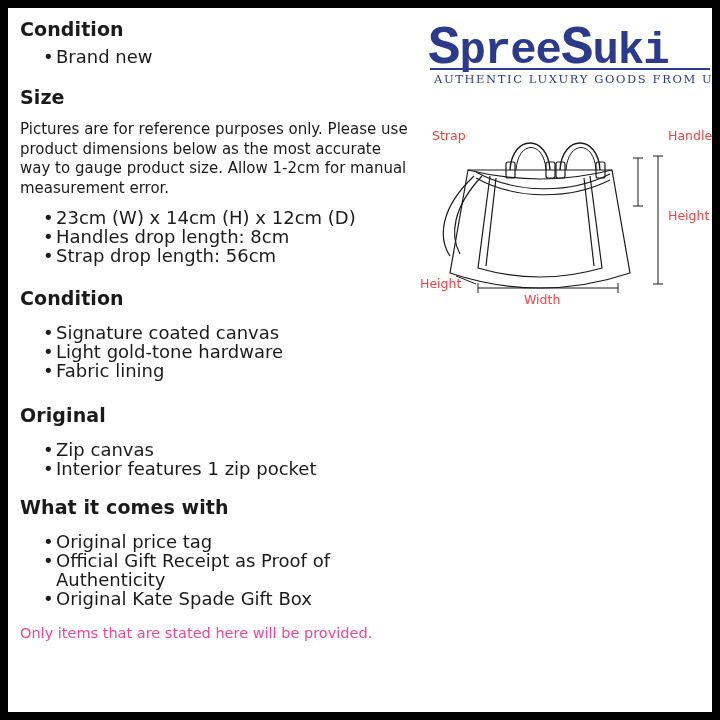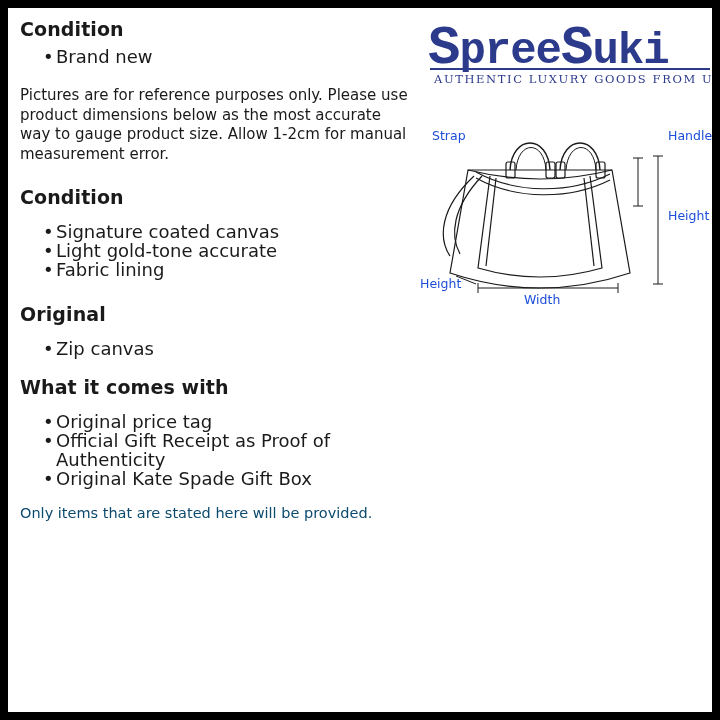--- a/index.html
+++ b/index.html
@@ -56,21 +56,21 @@
   }
   p.para {
     font-size: 15px;
     color: #1a1a1a;
     line-height: 19.5px;
     margin: 0 0 10px 0;
     width: 392px;
   }
   p.tail {
     font-size: 14.5px;
-    color: #0c4a6e;
+    color: #ec4899;
     margin: 0;
     line-height: 19px;
   }
   
   .logo-wrap {
     position: absolute;
     left: 412px;
     top: 4px;
     width: 292px;
     height: 80px;
@@ -110,21 +110,21 @@
   .diagram {
     position: absolute;
     left: 412px;
     top: 90px;
     width: 292px;
     height: 220px;
   }
   .dlabel {
     position: absolute;
     font-size: 12.5px;
-    color: #1d4ed8;
+    color: #ef4444;
     font-family: "DejaVu Sans", sans-serif;
     white-space: nowrap;
   }
 </style>
 </head>
 <body>
 
 <div class="page">
 
   <div class="logo-wrap">
@@ -182,36 +182,43 @@
   <div class="content">
 
     <div class="blk" style="margin-bottom:20px;">
       <h2 class="sec">Condition</h2>
       <ul class="bullets">
         <li>Brand new</li>
       </ul>
     </div>
 
     <div class="blk" style="margin-bottom:22px;">
+      <h2 class="sec" style="margin-bottom:12px;">Size</h2>
       <p class="para">Pictures are for reference purposes only. Please use product dimensions below as the most accurate way to gauge product size. Allow 1-2cm for manual measurement error.</p>
+      <ul class="bullets">
+        <li>23cm (W) x 14cm (H) x 12cm (D)</li>
+        <li>Handles drop length: 8cm</li>
+        <li>Strap drop length: 56cm</li>
+      </ul>
     </div>
 
     <div class="blk" style="margin-bottom:24px;">
       <h2 class="sec" style="margin-bottom:14px;">Condition</h2>
       <ul class="bullets">
         <li>Signature coated canvas</li>
-        <li>Light gold-tone accurate</li>
+        <li>Light gold-tone hardware</li>
         <li>Fabric lining</li>
       </ul>
     </div>
 
     <div class="blk" style="margin-bottom:18px;">
       <h2 class="sec" style="margin-bottom:14px;">Original</h2>
       <ul class="bullets">
         <li>Zip canvas</li>
+        <li>Interior features 1 zip pocket</li>
       </ul>
     </div>
 
     <div class="blk" style="margin-bottom:16px;">
       <h2 class="sec" style="margin-bottom:14px;">What it comes with</h2>
       <ul class="bullets">
         <li>Original price tag</li>
         <li>Official Gift Receipt as Proof of Authenticity</li>
         <li>Original Kate Spade Gift Box</li>
       </ul>

